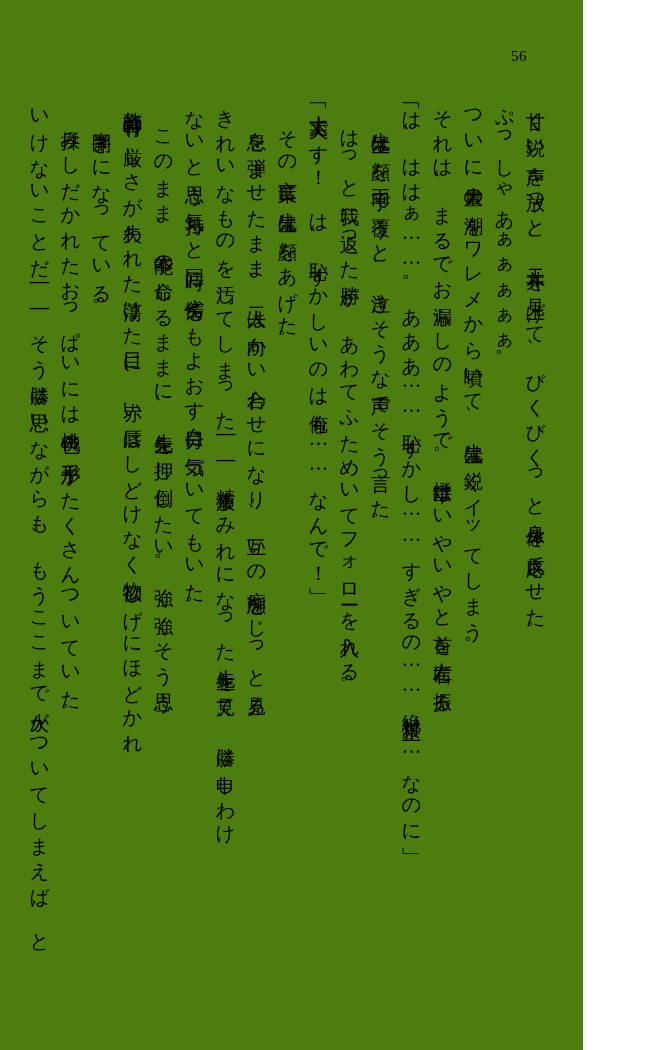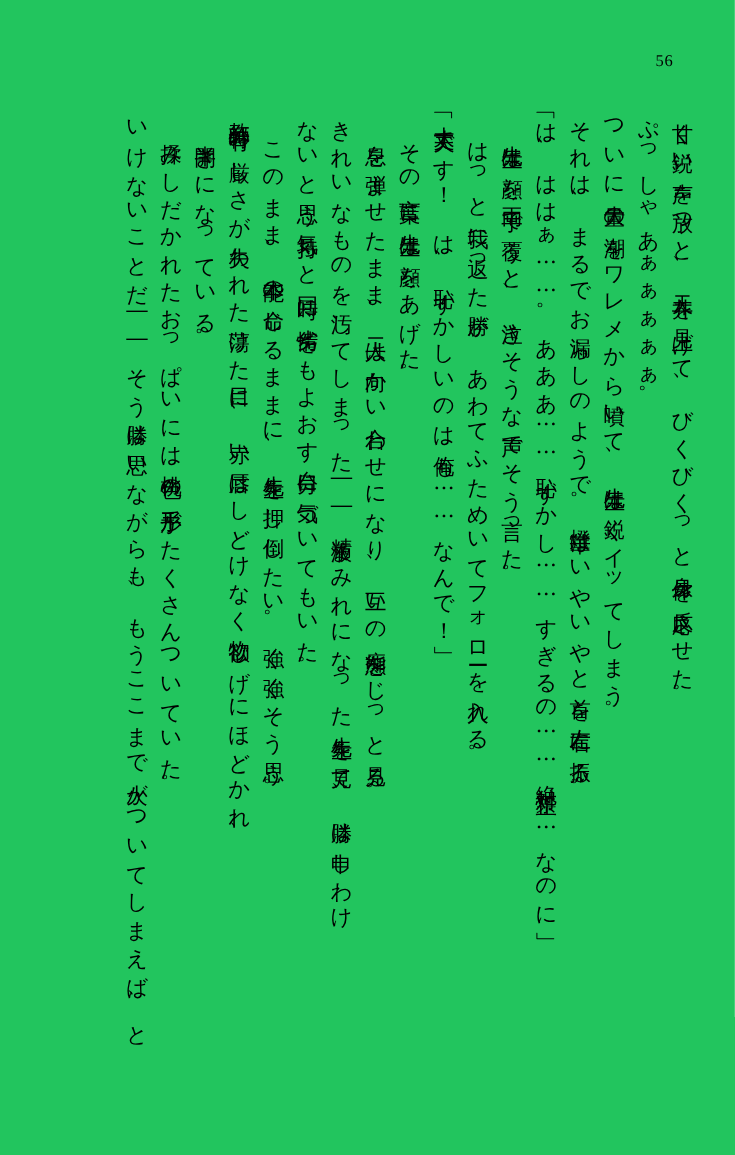--- a/index.html
+++ b/index.html
@@ -10,24 +10,24 @@
   body {
     width: 668px;
     height: 1050px;
     font-family: "Liberation Serif", "DejaVu Serif", serif;
     color: #000000;
     position: relative;
     overflow: hidden;
   }
 
   .page {
-    width: 668px;
+    width: 583px;
     height: 1050px;
     position: relative;
-    background: #22c55e;
+    background: #4d7c0f;
     box-sizing: border-box;
   }
 
   .page-number {
     position: absolute;
     top: 48px;
     right: 56px;
     font-size: 15px;
     letter-spacing: 0.5px;
     font-family: "Liberation Serif", "DejaVu Serif", serif;

